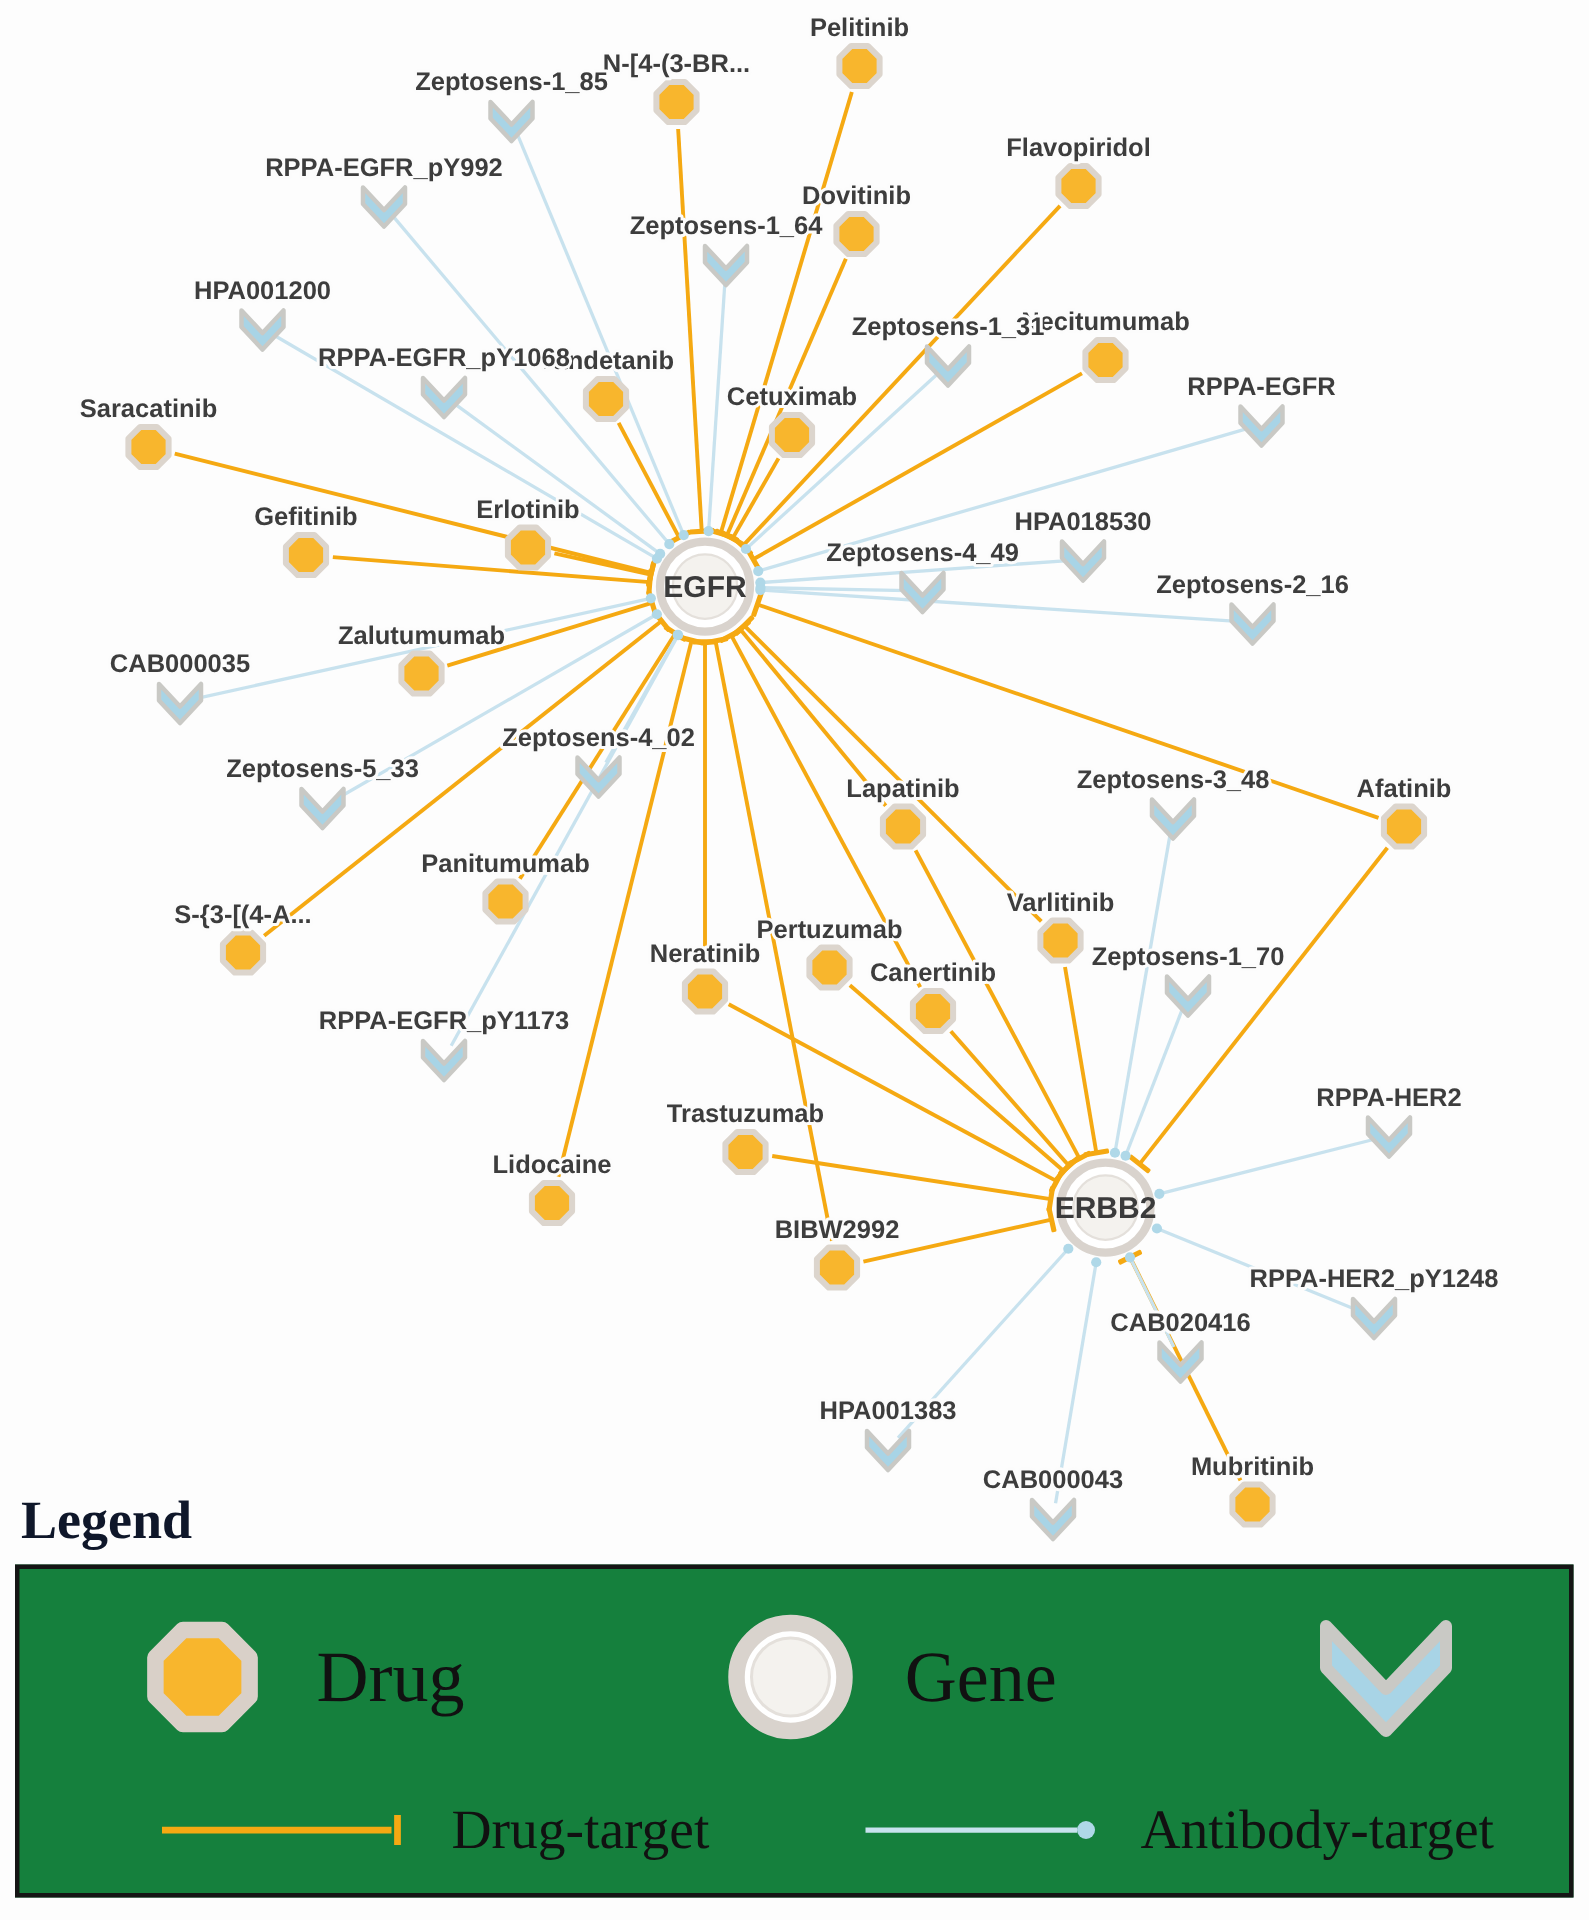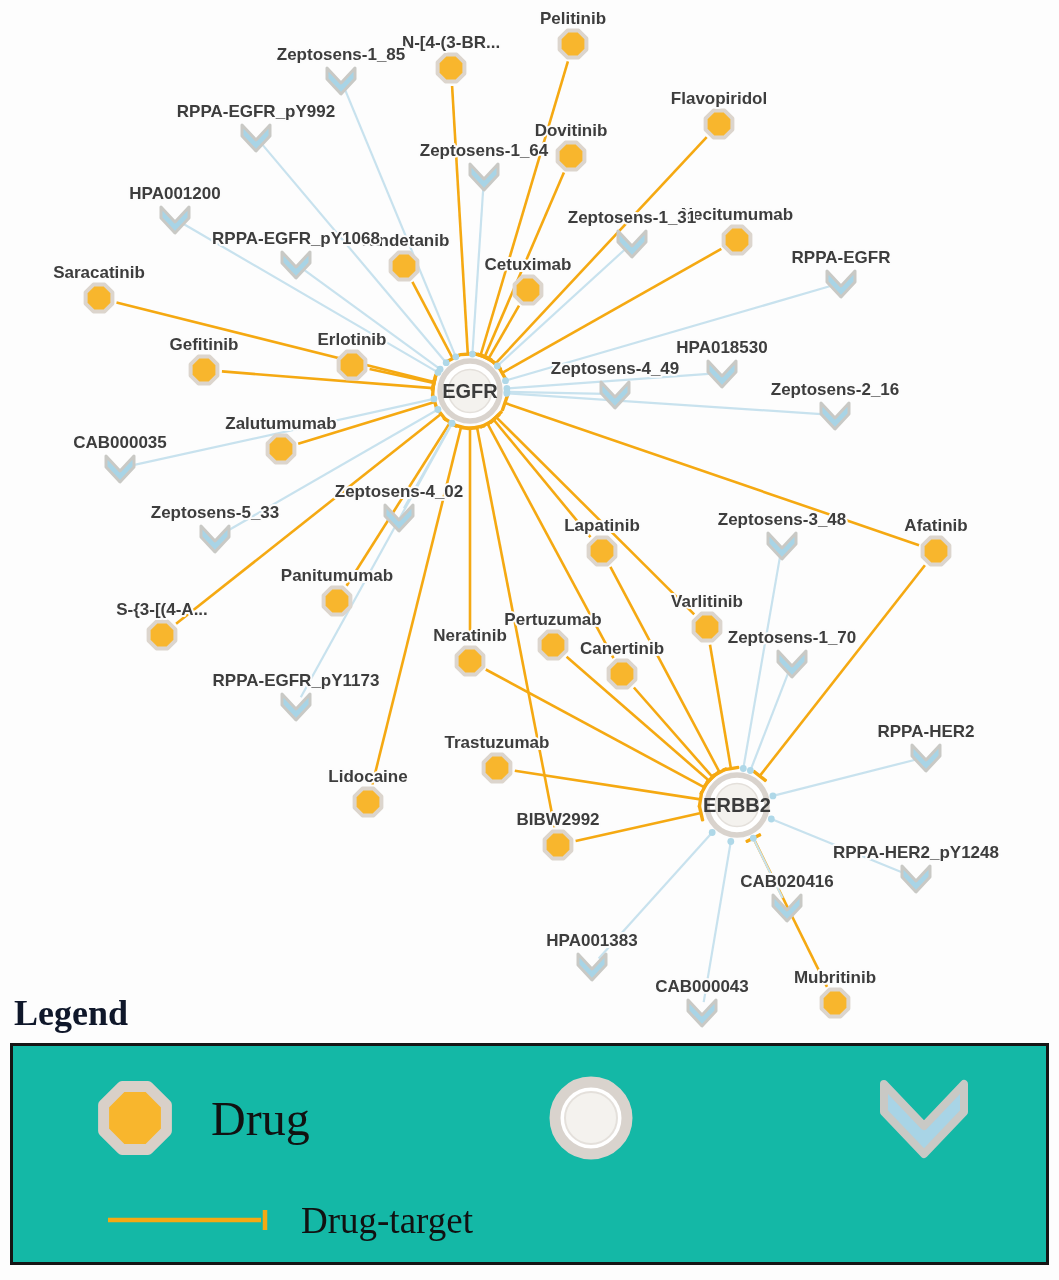--- a/index.html
+++ b/index.html
@@ -18,21 +18,21 @@
     font:bold 20px "Liberation Sans",sans-serif;
     fill:#3B3B3B;text-anchor:middle;
   }
   #legend{position:absolute;left:0;top:988px;width:1059px;}
   .legend-title{
     font:bold 36px "Liberation Serif",serif;color:#0f172a;
     position:absolute;left:14px;top:4px;
   }
   .legend-box{
     position:absolute;left:10px;top:55px;width:1033px;height:216px;
-    border:3px solid #151515;background:#14b8a6;
+    border:3px solid #151515;background:#15803d;
     box-sizing:content-box;
   }
   .legend-row{display:flex;align-items:center;}
   .row-nodes{justify-content:space-between;padding:16px 70px 0 72px;height:112px;}
   .row-edges{justify-content:space-between;padding:14px 50px 0 92px;height:64px;}
   .legend-item{display:flex;align-items:center;gap:26px;}
   .li-label-lg{font:400 48px "Liberation Serif",serif;color:#111111;}
   .li-label-md{font:400 37px "Liberation Serif",serif;color:#111111;}
 </style>
 </head>
@@ -299,30 +299,38 @@
         <svg width="100" height="100" viewBox="-50 -50 100 100">
           <polygon points="31.4,13 13,31.4 -13,31.4 -31.4,13 -31.4,-13 -13,-31.4 13,-31.4 31.4,-13" fill="#F8B62D" stroke="#D9D0C8" stroke-width="11" stroke-linejoin="round"></polygon>
         </svg>
         <span class="li-label-lg">Drug</span>
       </div>
       <div class="legend-item">
         <svg width="100" height="100" viewBox="-50 -50 100 100">
           <circle r="36" fill="#FFFFFF" stroke="#D9D3CD" stroke-width="11"></circle>
           <circle r="26" fill="#F4F2EE" stroke="#E4E0DB" stroke-width="2"></circle>
         </svg>
+        <span class="li-label-lg">Gene</span>
       </div>
       <div class="legend-item">
         <svg width="104" height="96" viewBox="-52 -48 104 96">
           <path d="M -40 -34 L 0 8 L 40 -34 L 40 -6 L 0 36 L -40 -6 Z" fill="#A8D4E6" stroke="#C9C9C5" stroke-width="8" stroke-linejoin="round"></path>
         </svg>
       </div>
     </div>
     <div class="legend-row row-edges">
       <div class="legend-item">
         <svg width="170" height="28" viewBox="0 0 170 28">
           <line x1="3" y1="14" x2="156" y2="14" stroke="#F5A912" stroke-width="4.5"></line>
           <line x1="160" y1="4" x2="160" y2="24" stroke="#F5A912" stroke-width="4.5"></line>
         </svg>
         <span class="li-label-md">Drug-target</span>
+      </div>
+      <div class="legend-item">
+        <svg width="160" height="28" viewBox="0 0 160 28">
+          <line x1="3" y1="14" x2="144" y2="14" stroke="#C8E2EE" stroke-width="3.5"></line>
+          <circle cx="150" cy="14" r="6" fill="#AFD8E8"></circle>
+        </svg>
+        <span class="li-label-md">Antibody-target</span>
       </div>
     </div>
   </div>
 </div>
 
 </body></html>

